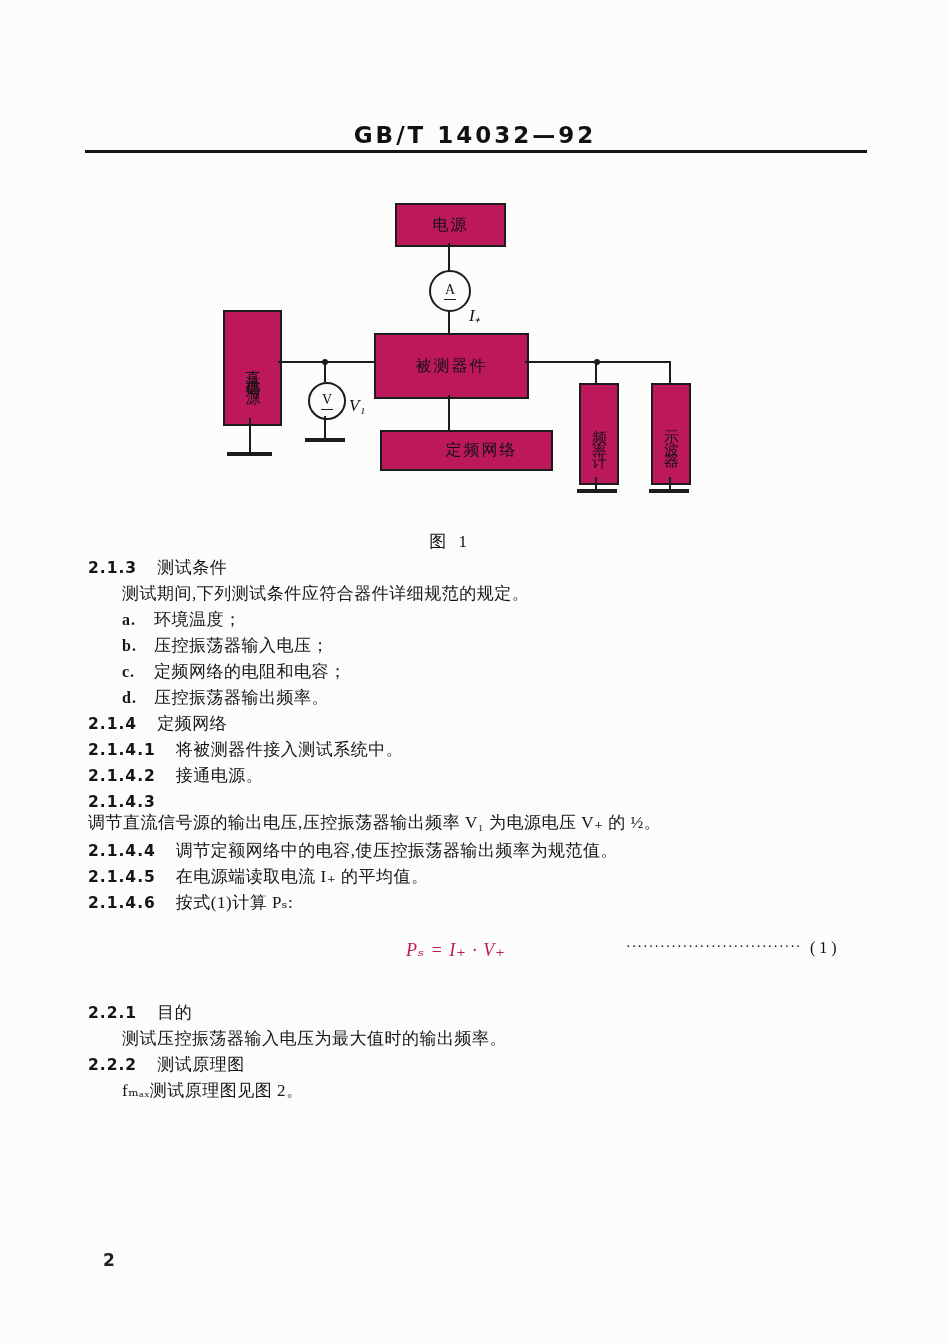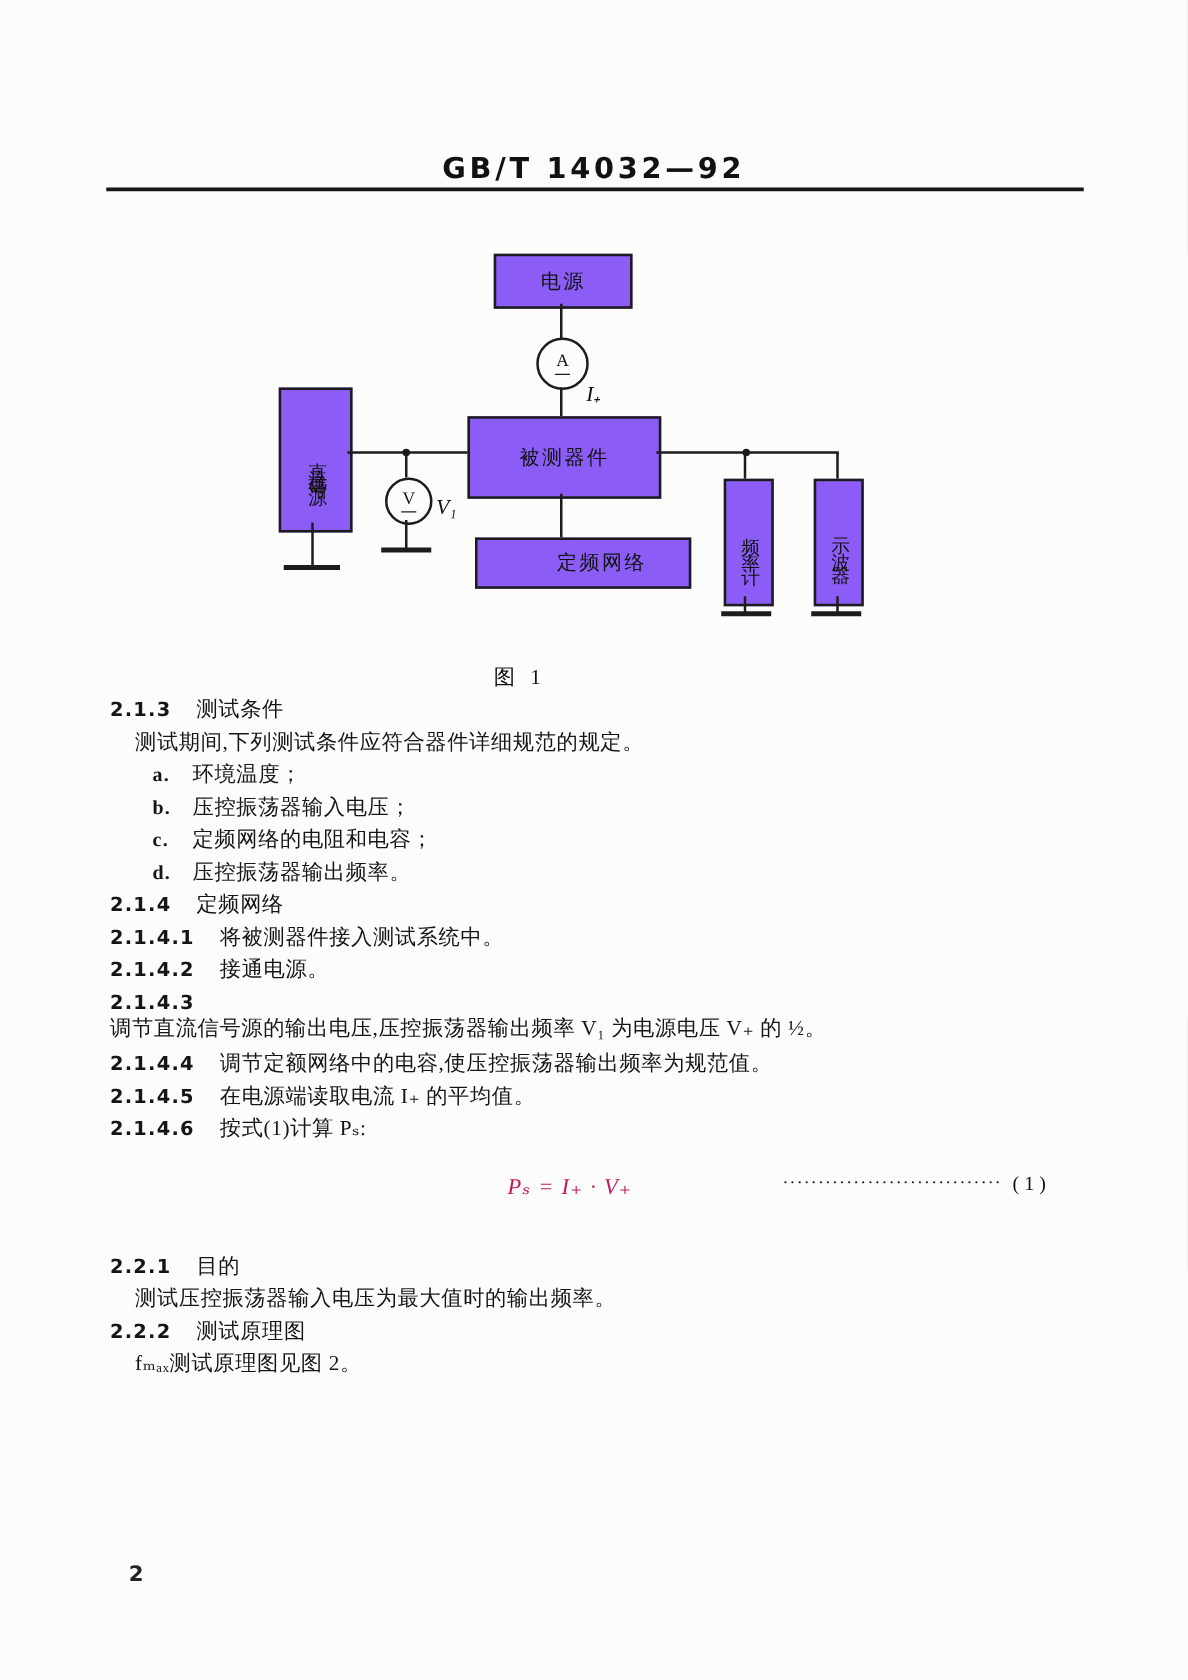--- a/index.html
+++ b/index.html
@@ -14,21 +14,21 @@
     position:absolute; top:122px; left:0; width:100%;
     text-align:center; font-family:"DejaVu Sans",sans-serif;
     font-weight:bold; font-size:23px; letter-spacing:3px; color:#111;
   }
   .head-rule {
     position:absolute; top:150px; left:85px; width:782px; height:3px;
     background:#161616;
   }
   
   .dbox {
-    position:absolute; border:2px solid #1c1c1c; background:#8b5cf6;
+    position:absolute; border:2px solid #1c1c1c; background:#be185d;
     display:flex; align-items:center; justify-content:center;
     font-size:16px; letter-spacing:2px; color:#111;
   }
   .dbox.vert {
     writing-mode:vertical-rl; text-orientation:upright;
     letter-spacing:7px; padding-top:4px;
   }
   .wire { position:absolute; background:#1c1c1c; }
   .jdot { position:absolute; width:6px; height:6px; border-radius:50%; background:#1c1c1c; }
   .meter {
@@ -37,32 +37,32 @@
     align-items:center; justify-content:center; color:#111;
   }
   .meter .ltr { font-size:14px; line-height:14px; }
   .meter .dc-dash { width:12px; border-top:1.5px solid #1c1c1c; margin-top:2px; }
   .gnd { position:absolute; height:4px; background:#1c1c1c; }
   .dlabel {
     position:absolute; font-style:italic; font-size:17px; color:#111;
     font-family:"Liberation Serif",serif;
   }
   .fig-caption {
-    position:absolute; top:530px; left:395px; width:110px; text-align:left;
+    position:absolute; top:530px; left:395px; width:110px; text-align:center;
     font-size:17px; letter-spacing:4px; color:#111;
   }
   
   .content { position:absolute; left:88px; top:556px; width:780px; }
   .line { display:flex; align-items:baseline; min-height:26px; font-size:17px; color:#151515; }
   .line .num {
     font-family:"DejaVu Sans",sans-serif; font-weight:bold; font-size:15.5px;
     letter-spacing:1px; flex:none;
   }
   .line.h .num { margin-right:20px; }
-  .line.para .txt { margin-left:20px; }
+  .line.para .txt { margin-left:34px; }
   .line.list .num { margin-left:34px; width:32px; font-family:"Liberation Serif",serif; font-size:16px; }
   .line.tall { margin:3px 0 5px 0;flex-direction:column; }
   .txt { letter-spacing:0.5px; }
   
   .formula-row { position:relative; height:32px; margin:22px 0 30px 0; }
   .f-expr {
     position:absolute; left:318px; top:0; font-style:italic; font-size:18px;
     letter-spacing:1px; color:#be185d;
   }
   .f-lead {

